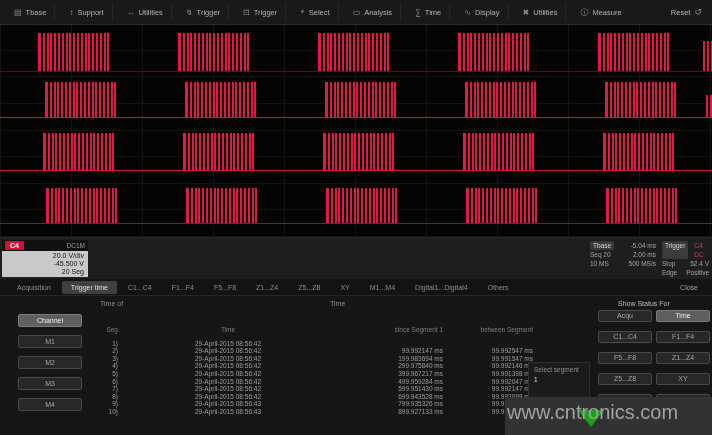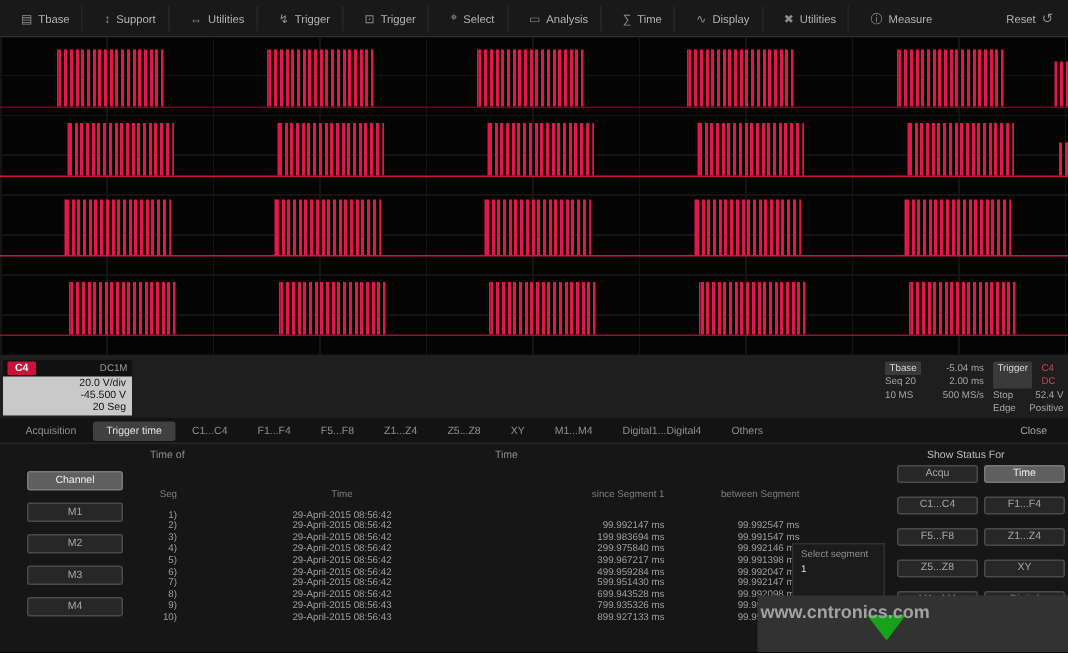--- a/index.html
+++ b/index.html
@@ -68,22 +68,22 @@
   .selseg{position:absolute;left:528px;top:66px;width:62px;height:38px;border:1px solid #303030;
     background:#1b1b1b;padding:3px 5px;font-size:6.5px;color:#8f8f8f;line-height:8px;}
   .selseg .val{color:#e0e0e0;margin-top:2px;}
   .status-grid{position:absolute;left:598px;top:14px;width:112px;display:grid;
     grid-template-columns:1fr 1fr;gap:9px 4px;}
   .status-grid .btn{height:12px;line-height:10px;}
   .status-grid .wide{grid-column:1 / 3;width:54px;justify-self:center;}
 
   
   .wm-band{position:absolute;left:505px;top:101px;width:207px;height:38px;background:#323232;}
-  .wm-text{position:absolute;left:507px;top:105px;width:205px;color:#a2a2a2;font-size:12px;
-    font-weight:bold;letter-spacing:0px;white-space:nowrap;}
+  .wm-text{position:absolute;left:507px;top:105px;width:205px;color:#a2a2a2;font-size:20px;
+    font-weight:normal;letter-spacing:0px;white-space:nowrap;}
   .tri-down{position:absolute;left:578px;top:114px;width:0;height:0;
     border-left:13px solid transparent;border-right:13px solid transparent;border-top:17px solid #17a317;}
 </style>
 </head>
 <body>
 
 <div id="app">
 
   <div class="menubar">
     <div class="mi">

